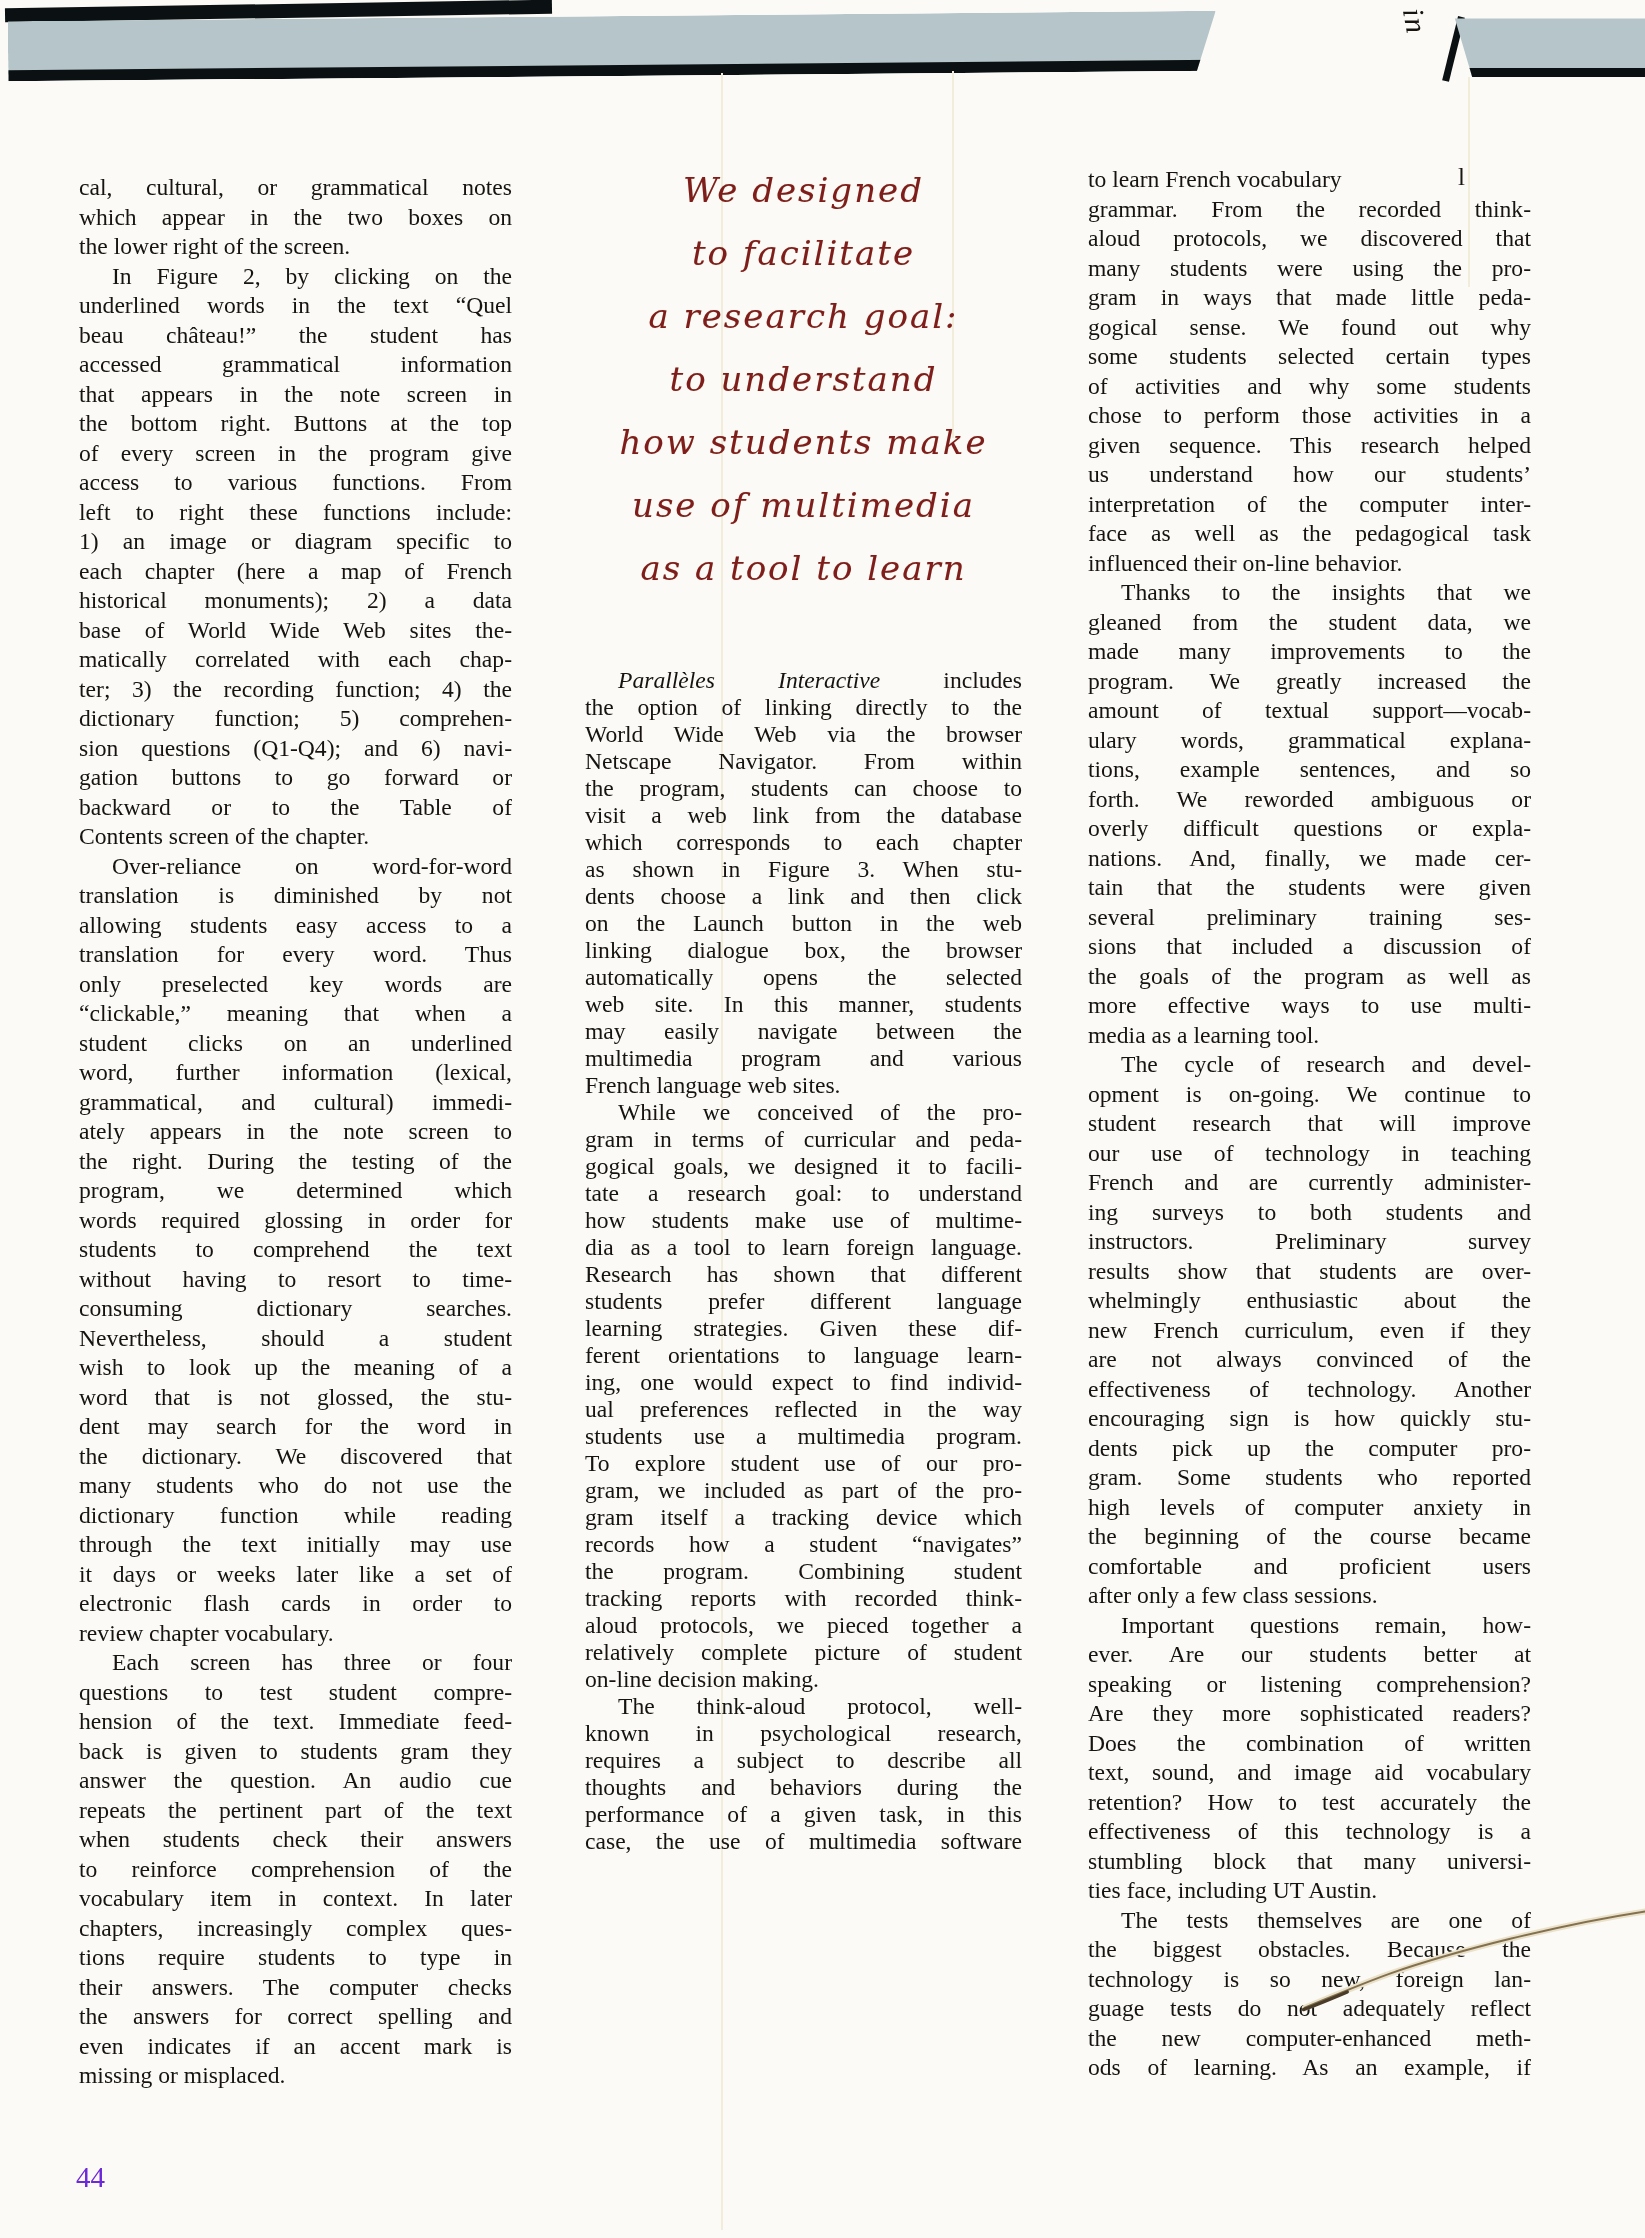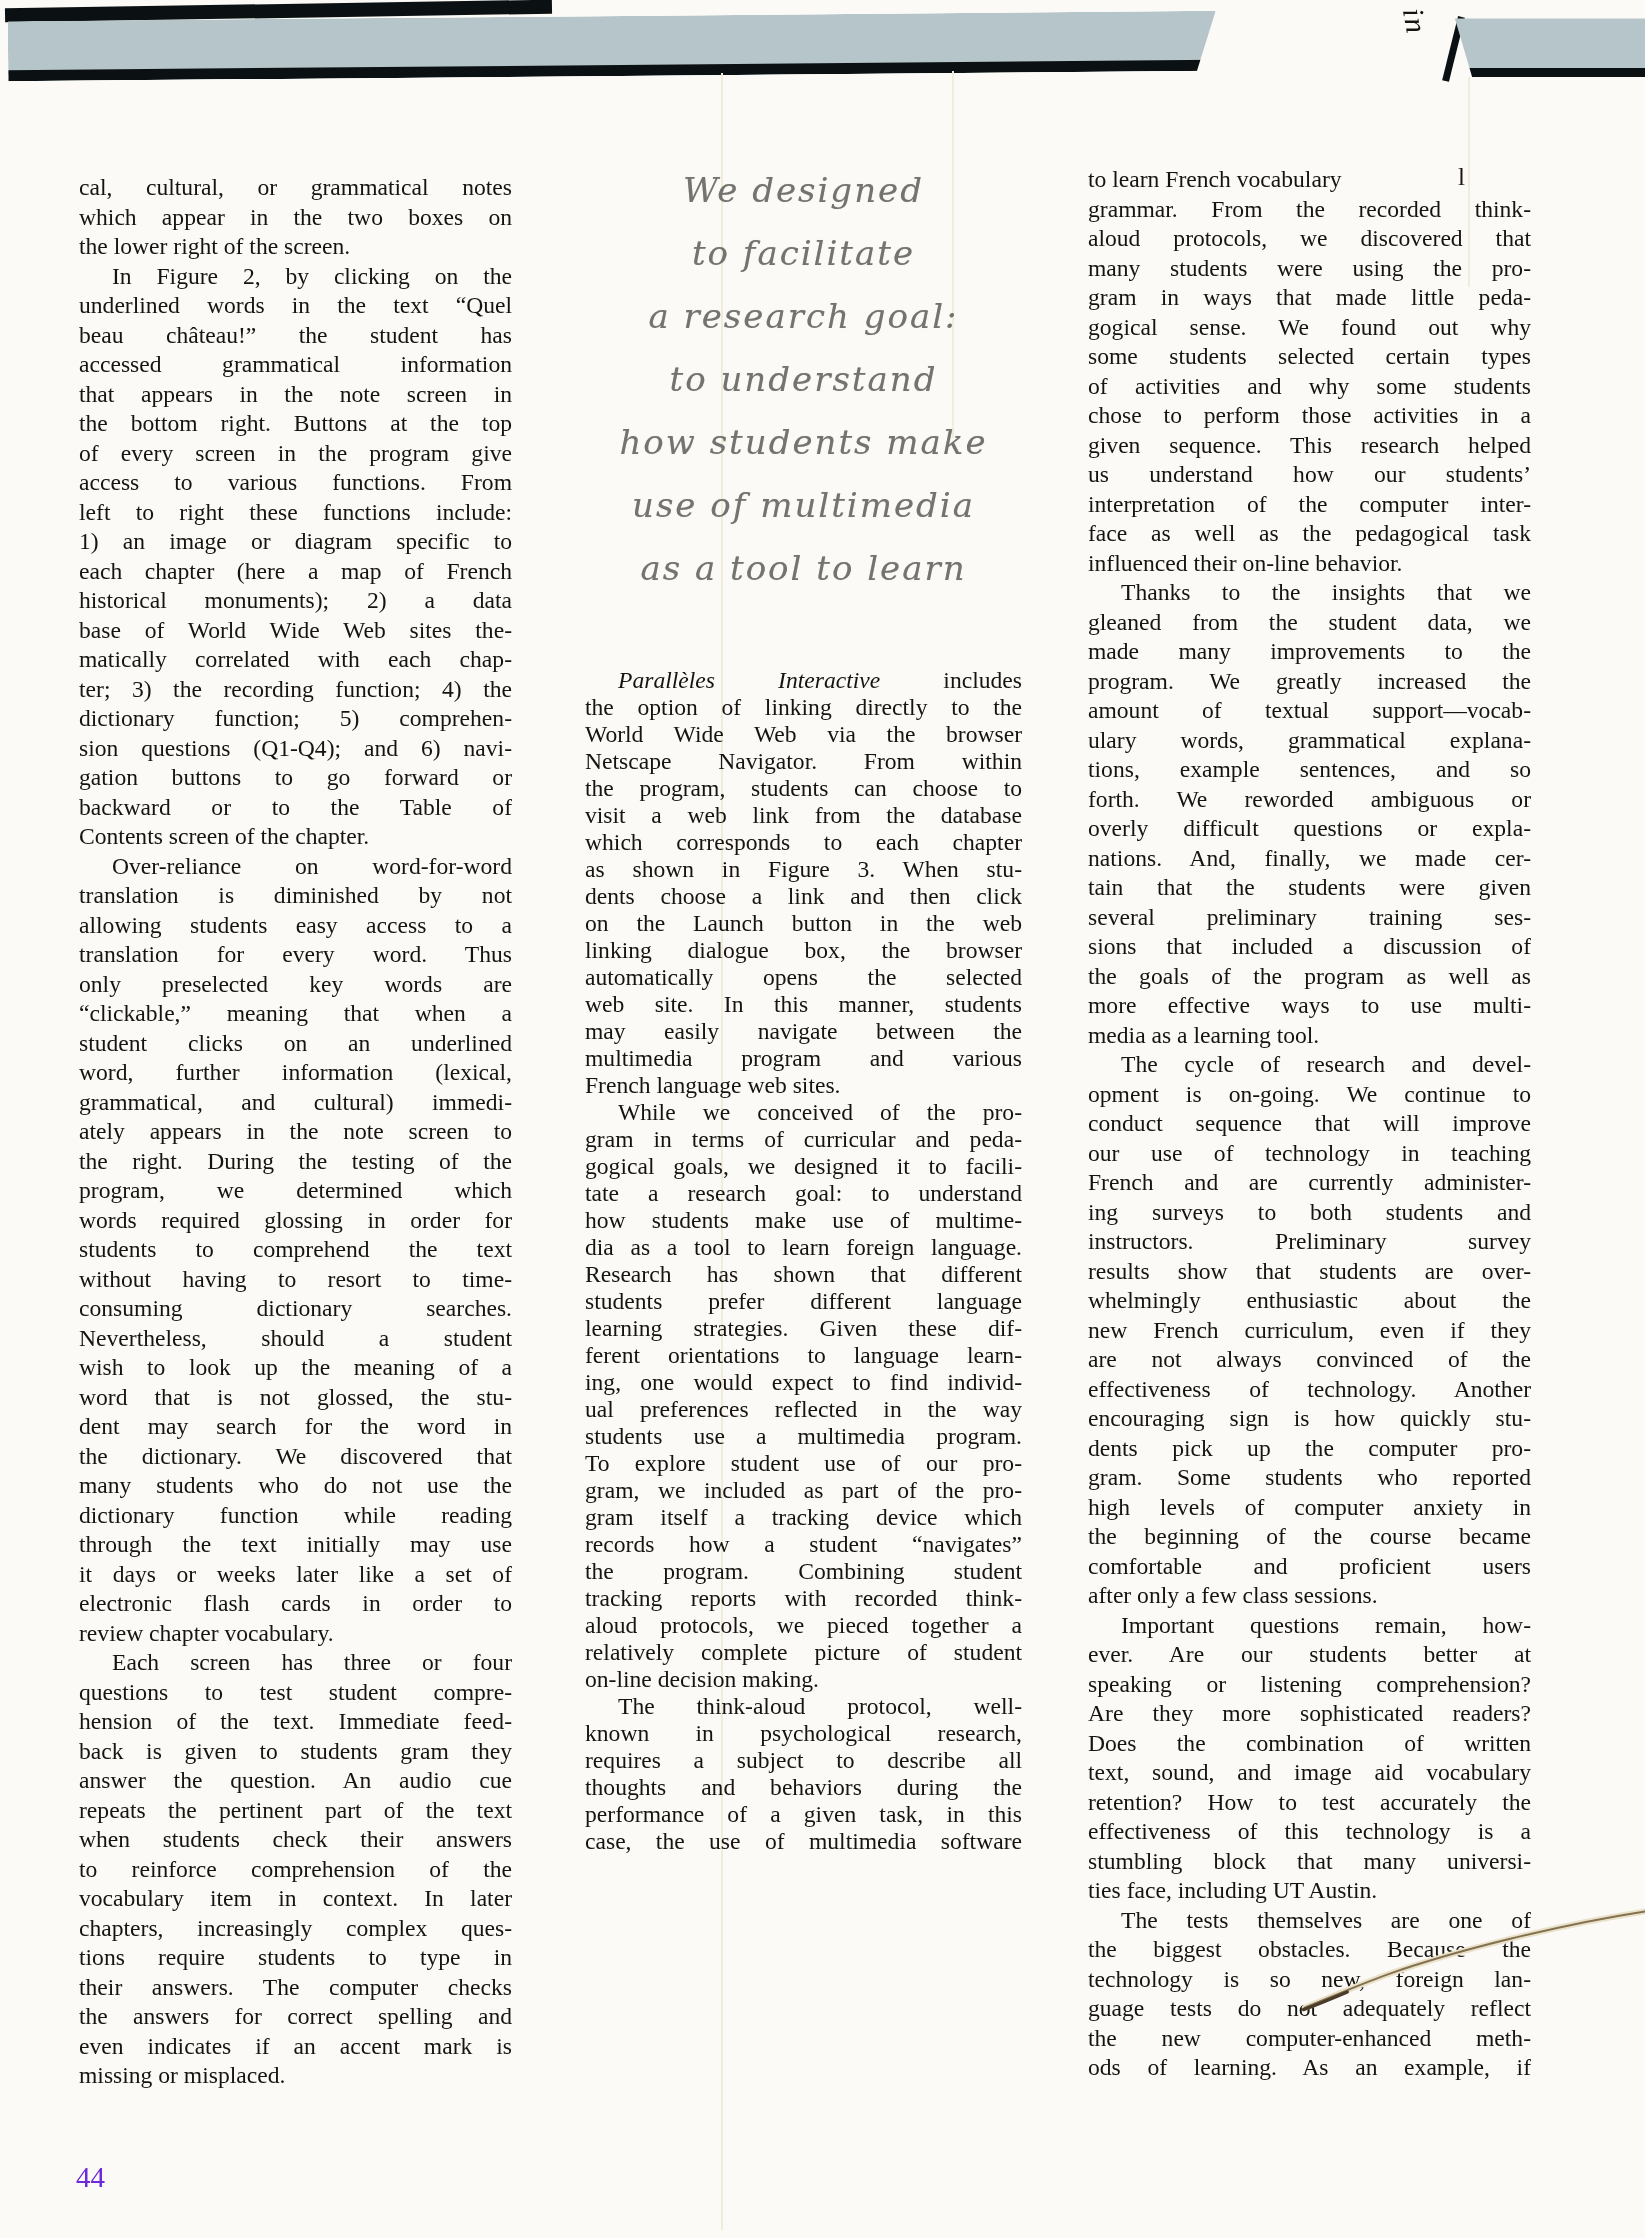--- a/index.html
+++ b/index.html
@@ -134,21 +134,21 @@
       <div class="line jline">vocabulary item in context. In later</div>
       <div class="line jline">chapters, increasingly complex ques-</div>
       <div class="line jline">tions require students to type in</div>
       <div class="line jline">their answers. The computer checks</div>
       <div class="line jline">the answers for correct spelling and</div>
       <div class="line jline">even indicates if an accent mark is</div>
       <div class="line">missing or misplaced.</div>
     </div>
   </div>
 <div class="col col-middle">
-    <div class="quote" style="color: #737373;">
+    <div class="quote" style="color: #7f1d1d;">
       <div class="qline">We designed</div>
       <div class="qline">to facilitate</div>
       <div class="qline">a research goal:</div>
       <div class="qline">to understand</div>
       <div class="qline">how students make</div>
       <div class="qline">use of multimedia</div>
       <div class="qline">as a tool to learn</div>
     </div>
     <div class="para">
       <div class="line jline indent"><span class="it">Parallèles Interactive</span><span> includes</span></div>
@@ -232,21 +232,21 @@
       <div class="line jline">tain that the students were given</div>
       <div class="line jline">several preliminary training ses-</div>
       <div class="line jline">sions that included a discussion of</div>
       <div class="line jline">the goals of the program as well as</div>
       <div class="line jline">more effective ways to use multi-</div>
       <div class="line">media as a learning tool.</div>
     </div>
     <div class="para">
       <div class="line jline indent">The cycle of research and devel-</div>
       <div class="line jline">opment is on-going. We continue to</div>
-      <div class="line jline">conduct sequence that will improve</div>
+      <div class="line jline">student research that will improve</div>
       <div class="line jline">our use of technology in teaching</div>
       <div class="line jline">French and are currently administer-</div>
       <div class="line jline">ing surveys to both students and</div>
       <div class="line jline">instructors. Preliminary survey</div>
       <div class="line jline">results show that students are over-</div>
       <div class="line jline">whelmingly enthusiastic about the</div>
       <div class="line jline">new French curriculum, even if they</div>
       <div class="line jline">are not always convinced of the</div>
       <div class="line jline">effectiveness of technology. Another</div>
       <div class="line jline">encouraging sign is how quickly stu-</div>

